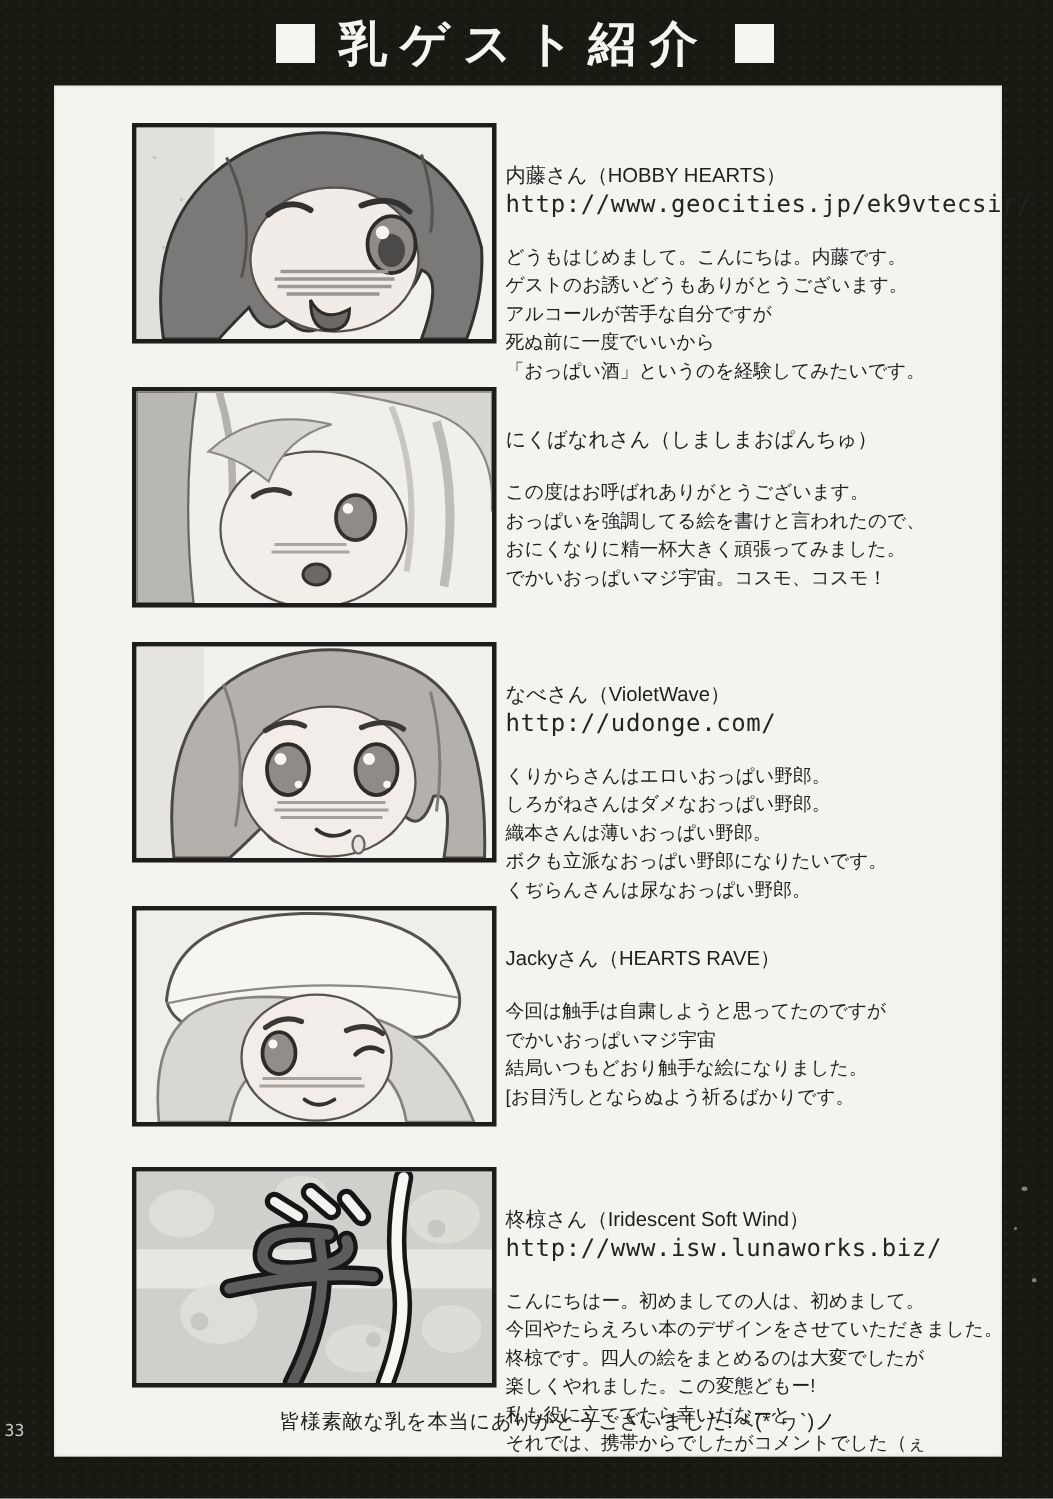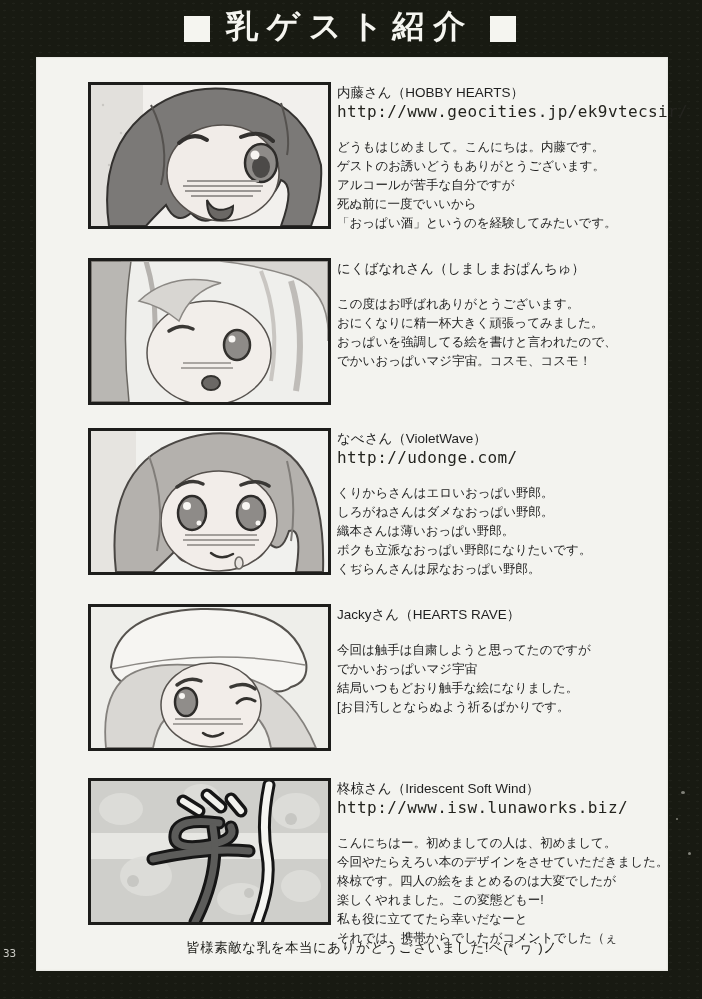--- a/index.html
+++ b/index.html
@@ -5,39 +5,39 @@
   html,body{margin:0;padding:0;}
   body{
     width:702px;height:999px;position:relative;overflow:hidden;
     background-color:#181a12;
     background-image:radial-gradient(rgba(255,255,255,0.035) 1px, transparent 1.4px);
     background-size:9px 7px;
     font-family:"Liberation Sans","DejaVu Sans",sans-serif;
   }
   .title-band{
     position:absolute;top:0;left:36px;right:38px;height:57px;
-    display:flex;align-items:center;justify-content:center;gap:16px;font-family:Liberation Mono, monospace;
+    display:flex;align-items:center;justify-content:center;gap:16px;
   }
   .sq{width:26px;height:26px;background:#f5f5f0;flex:0 0 auto;}
   .page-title{
     color:#f5f5f0;font-size:32px;font-weight:bold;letter-spacing:9px;margin:0;
     line-height:1;white-space:nowrap;
   }
   .page{
     position:absolute;left:36px;top:57px;width:632px;height:914px;
     background:#f3f3ef;box-shadow:inset 0 0 2px #cfcfc9;
   }
   .guest{position:absolute;left:0;right:0;height:152px;}
   .illus{
     position:absolute;left:52px;top:0;width:243px;height:147px;margin:0;
     border:3px solid #1d1d1b;box-sizing:border-box;background:#e9e9e5;overflow:hidden;
   }
   .illus svg{display:block;width:100%;height:100%;}
   .gtext{position:absolute;left:301px;top:1px;right:4px;color:#1f1f1f;}
-  .gname{font-size:13.5px;line-height:19px;white-space:nowrap;}
+  .gname{font-size:13.5px;line-height:19px;white-space:nowrap;margin-top:24px;}
   .gurl{
     font-family:"DejaVu Sans Mono","Liberation Mono",monospace;
     font-size:16px;line-height:19px;letter-spacing:0.4px;white-space:nowrap;color:#24241f;
   }
   .gcomments{margin-top:17px;font-size:12.5px;line-height:19px;}
   .gcomments div{white-space:nowrap;}
   .footer-line{
     position:absolute;left:0;right:0;top:882px;text-align:center;
     font-size:13.5px;color:#22221e;letter-spacing:0.5px;margin-left:40px;
   }
@@ -118,22 +118,22 @@
               <line x1="92" y1="102" x2="140" y2="102"></line>
               <line x1="90" y1="107" x2="142" y2="107"></line>
             </g>
           <ellipse cx="120" cy="122" rx="9" ry="7" fill="#6b6865" stroke="#33312e" stroke-width="2"></ellipse>
         </svg>
       </figure>
       <div class="gtext">
         <div class="gname">にくばなれさん（しましまおぱんちゅ）</div>
         <div class="gcomments">
           <div>この度はお呼ばれありがとうございます。</div>
+          <div>おっぱいを強調してる絵を書けと言われたので、</div>
           <div>おにくなりに精一杯大きく頑張ってみました。</div>
-          <div>おっぱいを強調してる絵を書けと言われたので、</div>
           <div>でかいおっぱいマジ宇宙。コスモ、コスモ！</div>
         </div>
       </div>
     </section>
 
     <section class="guest" style="top:371px">
       <figure class="illus">
         <svg viewBox="0 0 237 141" preserveAspectRatio="none">
           <rect width="237" height="141" fill="#f1f1ee"></rect>
           <rect width="45" height="141" fill="#e6e4e0"></rect>

